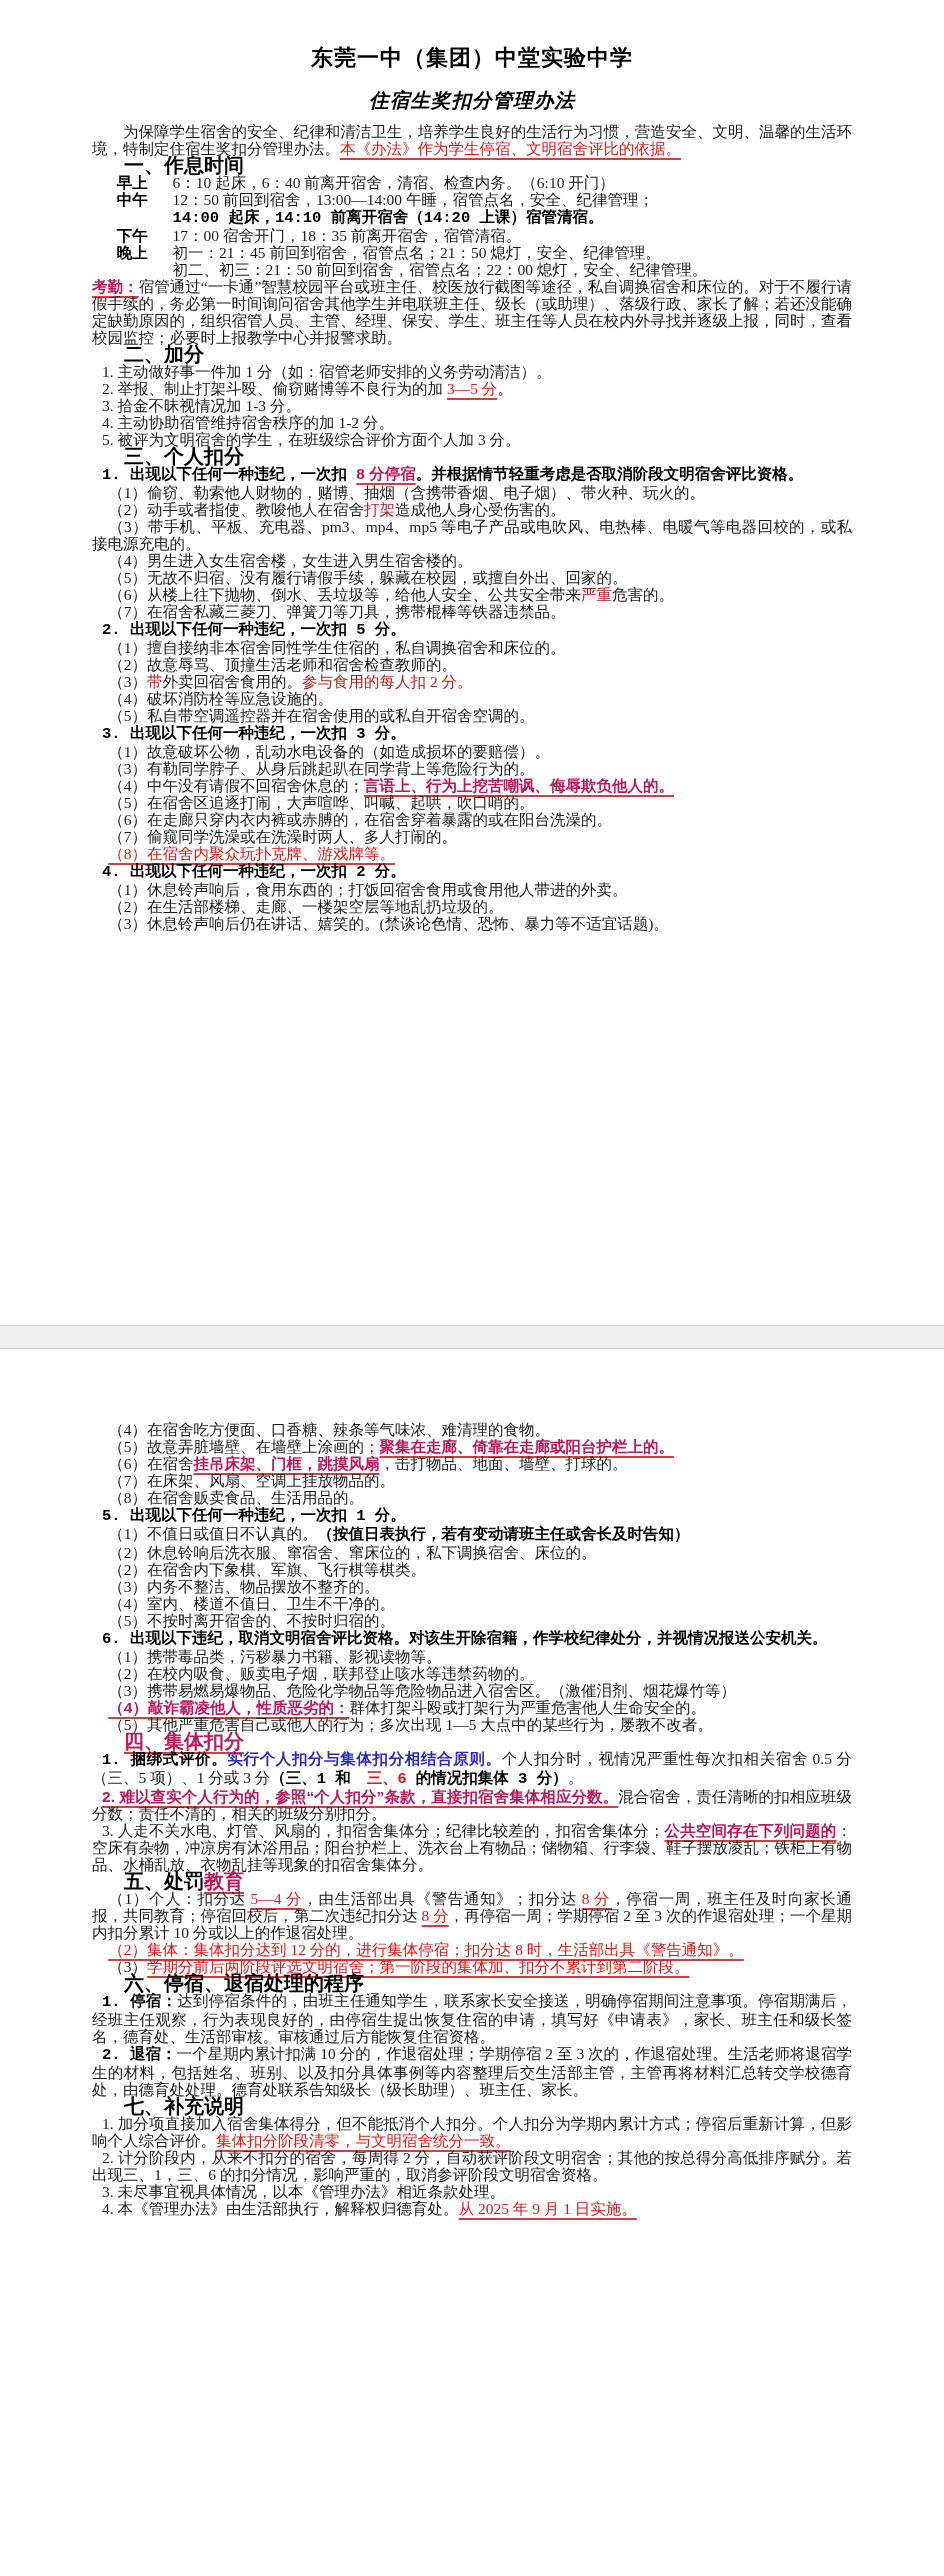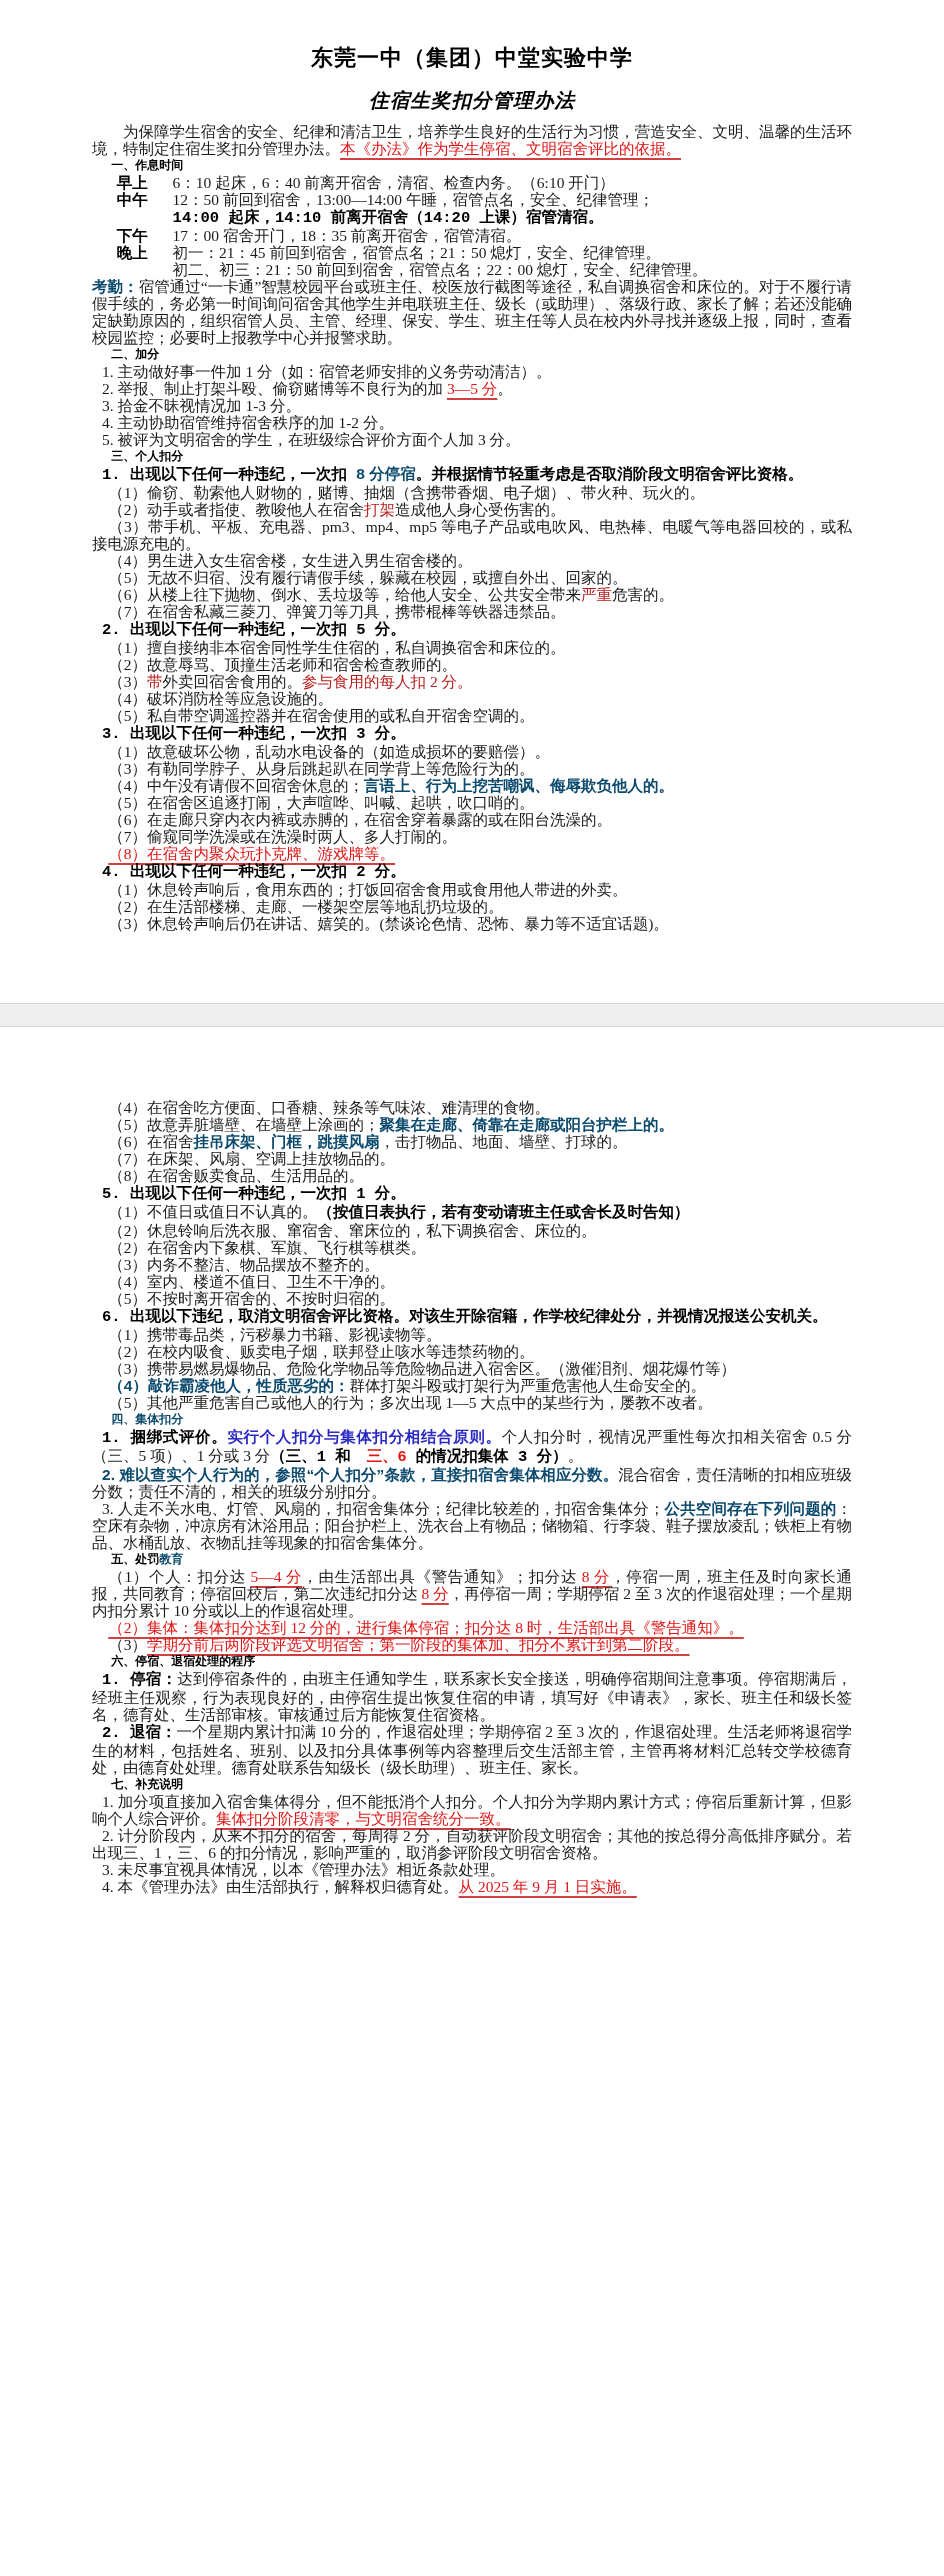--- a/index.html
+++ b/index.html
@@ -1,42 +1,42 @@
 <!DOCTYPE html>
 <html lang="zh" style="font-size:8.2px"><head>
 <meta charset="utf-8">
 <style>
   html,body{margin:0;padding:0;background:#ffffff;}
   .canvas{width:944px;height:2674px;background:#ffffff;position:relative;overflow:hidden;
           font-family:"Liberation Serif","DejaVu Serif",serif;color:#1a1a1a;}
   .page{width:944px;box-sizing:border-box;padding:29px 92px 0 92px;overflow:hidden;position:relative;background:#fff;}
-  .page1{height:1003px;}
+  .page1{height:1325px;}
   .page-gap{height:21.6px;background:#efefef;border-top:0.5px solid #d5d5d5;border-bottom:0.5px solid #d5d5d5;}
   .page2{height:1326px;padding-top:72px;}
   .doc-title{font-family:"Liberation Sans","DejaVu Sans",sans-serif;font-weight:700;font-size:22px;
              text-align:center;margin:14.4px 0 5.2px 0;letter-spacing:1px;color:#000;}
   .doc-subtitle{font-family:"Liberation Sans","DejaVu Sans",sans-serif;font-weight:700;font-size:19.6px;
              text-align:center;margin:13.4px 0 9.3px 0;letter-spacing:1px;color:#000;font-style:italic;}
   .content{font-size:15.5px;line-height:17px;text-align:justify;}
   .blk{margin:0;}
-  .section{font-family:"Liberation Sans","DejaVu Sans",sans-serif;font-weight:700;font-size:12px;
+  .section{font-family:"Liberation Sans","DejaVu Sans",sans-serif;font-weight:700;font-size:20px;
            text-indent:1.6em;color:#000;}
   .para{text-indent:2em;}
   .para0{text-indent:0;}
   .item{text-indent:0.65em;}
   .subitem{text-indent:1.05em;}
   .schedule{display:flex;padding-left:1.6em;}
   .sched-label{font-family:"Liberation Sans","DejaVu Sans",sans-serif;font-weight:700;min-width:3.6em;color:#000;}
   .sched-text{flex:1;}
   
   .s-b{font-weight:700;font-family:Liberation Mono, monospace;color:#000000;}
   .s-rb{color:#e01515;font-weight:700;font-family:"Liberation Sans","DejaVu Sans",sans-serif;margin-left:16px;}
   .s-ru{color:#e01515;text-decoration:underline;text-decoration-color:#d04040;text-decoration-thickness:1.5px;text-underline-offset:4.1px;}
-  .s-rbu{color:#0c4a6e;font-weight:700;font-family:"Liberation Sans","DejaVu Sans",sans-serif;
-         text-decoration-color:#d04040;text-decoration-thickness:1.5px;text-underline-offset:4.1px;}
+  .s-rbu{color:#be185d;font-weight:700;font-family:"Liberation Sans","DejaVu Sans",sans-serif;
+         text-decoration:underline;text-decoration-color:#d04040;text-decoration-thickness:1.5px;text-underline-offset:4.1px;}
   .s-bl{color:#b91c1c;}
   .s-blb{color:#2a2ac4;font-weight:700;font-family:"Liberation Sans","DejaVu Sans",sans-serif;}
 </style>
 </head>
 <body>
 
 <div class="canvas">
   <div class="page page1">
     <div class="doc-title">东莞一中（集团）中堂实验中学</div>
     <div class="doc-subtitle">住宿生奖扣分管理办法</div>

